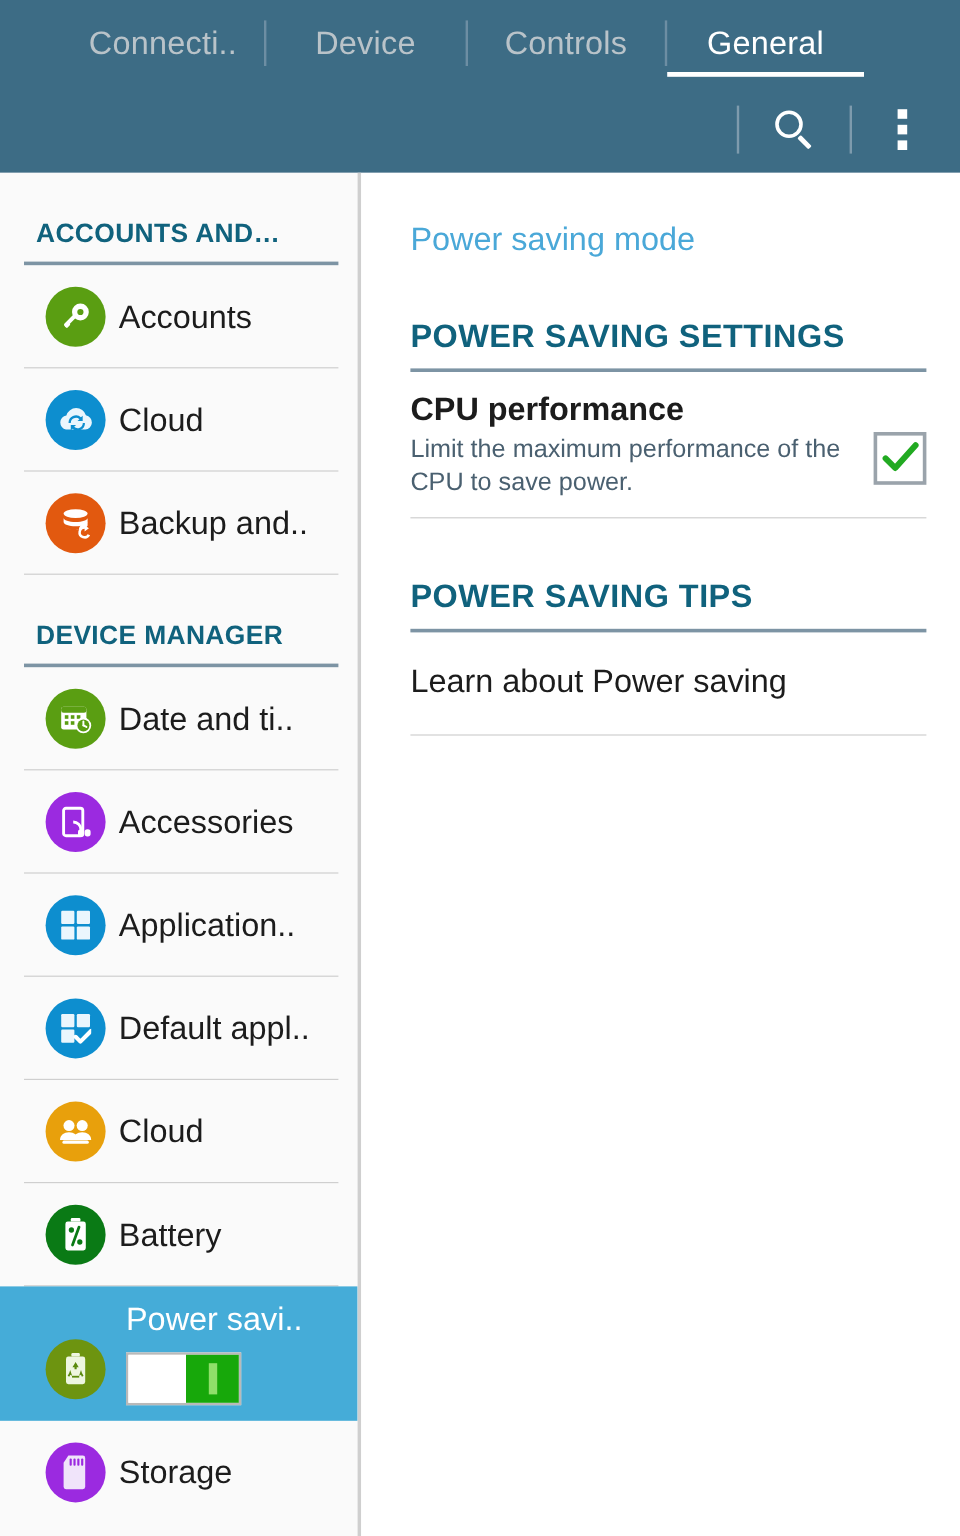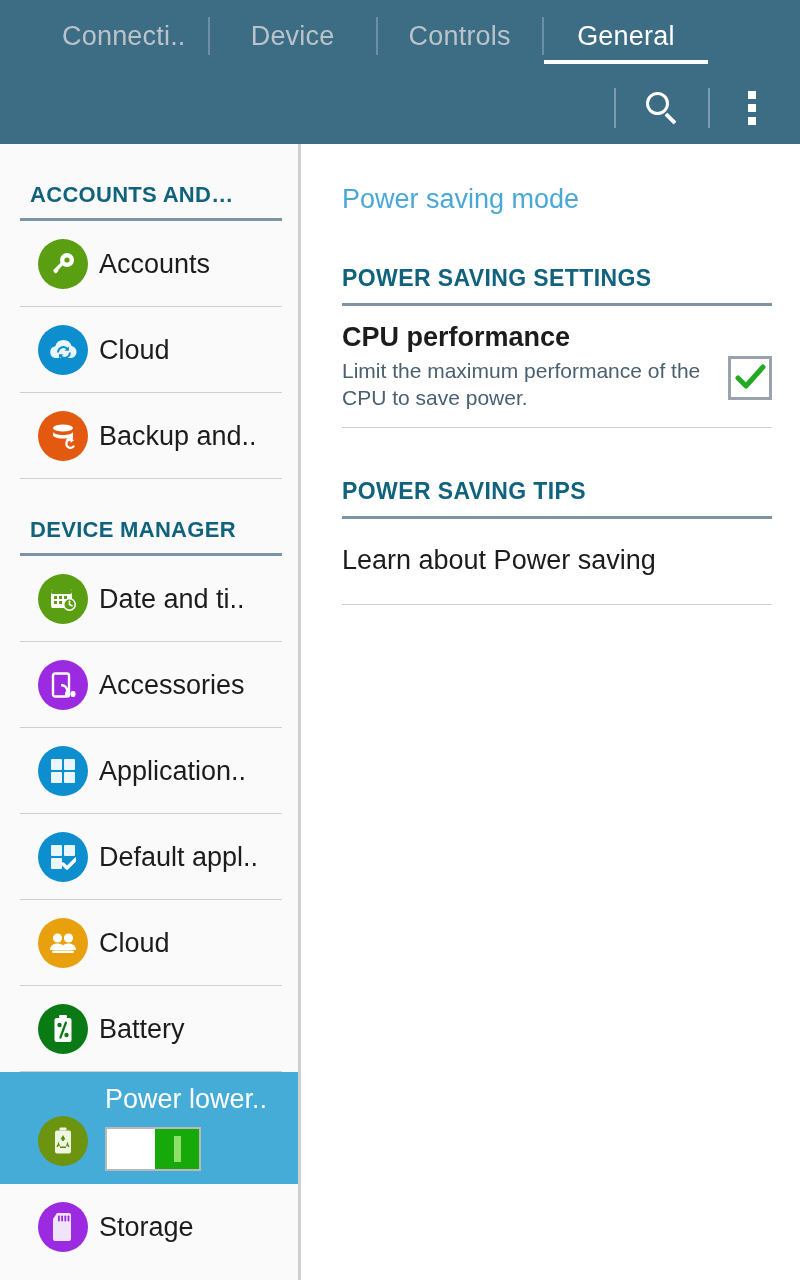--- a/index.html
+++ b/index.html
@@ -10,21 +10,21 @@
     overflow: hidden;
   }
   #app { width: 800px; height: 1280px; position: relative; background:#ffffff; }
 
   
   .topbar {
     position: absolute; left: 0; top: 0; width: 800px; height: 144px;
     background: #3d6c85;
   }
   .tabrow {
-    position: absolute; left: 4px; top: 0; width: 704px; height: 72px;
+    position: absolute; left: 16px; top: 0; width: 704px; height: 72px;
     display: flex; align-items: center; padding-left: 36px;
   }
   .tab {
     position: relative; height: 72px;
     display: flex; align-items: center; justify-content: center;
     color: #b9c3c9; font-size: 27px; letter-spacing: .2px;
     white-space: nowrap;
   }
   .tab.active { color: #ffffff; }
   .tab .tab-underline {
@@ -108,21 +108,21 @@
     border: 2px solid #b9b9b9; background: #ffffff;
   }
   .toggle .knob { width: 48px; height: 100%; background: #ffffff; }
   .toggle .track { flex: 1; background: #17a80a; display: flex; align-items: center; justify-content: center; }
   .toggle .track i { display: block; width: 7px; height: 26px; background: #8fe06a; }
 
   
   .content { flex: 1; height: 1136px; background: #ffffff; padding: 0 28px 0 41px; position: relative; }
   .page-title { color: #4aa8d8; font-size: 27px; padding-top: 40px; }
   .c-sec-head { padding-top: 50px; }
-  .c-sec-head-txt { color: #10627d; font-size: 23px; font-weight: bold; letter-spacing: .4px; }
+  .c-sec-head-txt { color: #10627d; font-size: 27px; font-weight: bold; letter-spacing: .4px; }
   .c-sec-rule { margin-top: 11px; height: 3px; background: #7d94a4; }
 
   .pref {
     display: flex; align-items: flex-start; padding: 14px 0 16px 0;
     border-bottom: 1px solid #cfcfcf; position: relative;
   }
   .pref .txt { flex: 1; padding-right: 14px; }
   .pref .pref-title { font-size: 27px; color: #1c1c1c; line-height: 34px; font-weight: bold; }
   .pref .pref-sub { font-size: 21px; color: #4a6070; line-height: 27px; margin-top: 3px; max-width: 372px; }
   .chk {
@@ -350,21 +350,21 @@
               <rect x="2" y="3.5" width="16" height="23" rx="2" fill="#eef6e0"></rect>
               <g fill="#5a8a0d">
                 <path d="M10 8l2.6 4.4h-1.7v1.7H9.1v-1.7H7.4z"></path>
                 <path d="M5.5 14.6l1.6 4.9-1.5-.8-.9 1.5-1.3-.8 1.3-2.2z"></path>
                 <path d="M14.5 14.6l-1.6 4.9 1.5-.8.9 1.5 1.3-.8-1.3-2.2z"></path>
                 <rect x="7" y="19.5" width="6" height="1.5"></rect>
               </g>
             </svg>
         </span>
         <span class="sel-inner">
-          <span class="label" style="margin-left:0">Power lower..</span>
+          <span class="label" style="margin-left:0">Power savi..</span>
           <span class="toggle">
             <span class="knob"></span>
             <span class="track">
                 <i></i>
               </span>
           </span>
         </span>
       </div>
 
       <div class="side-row">

